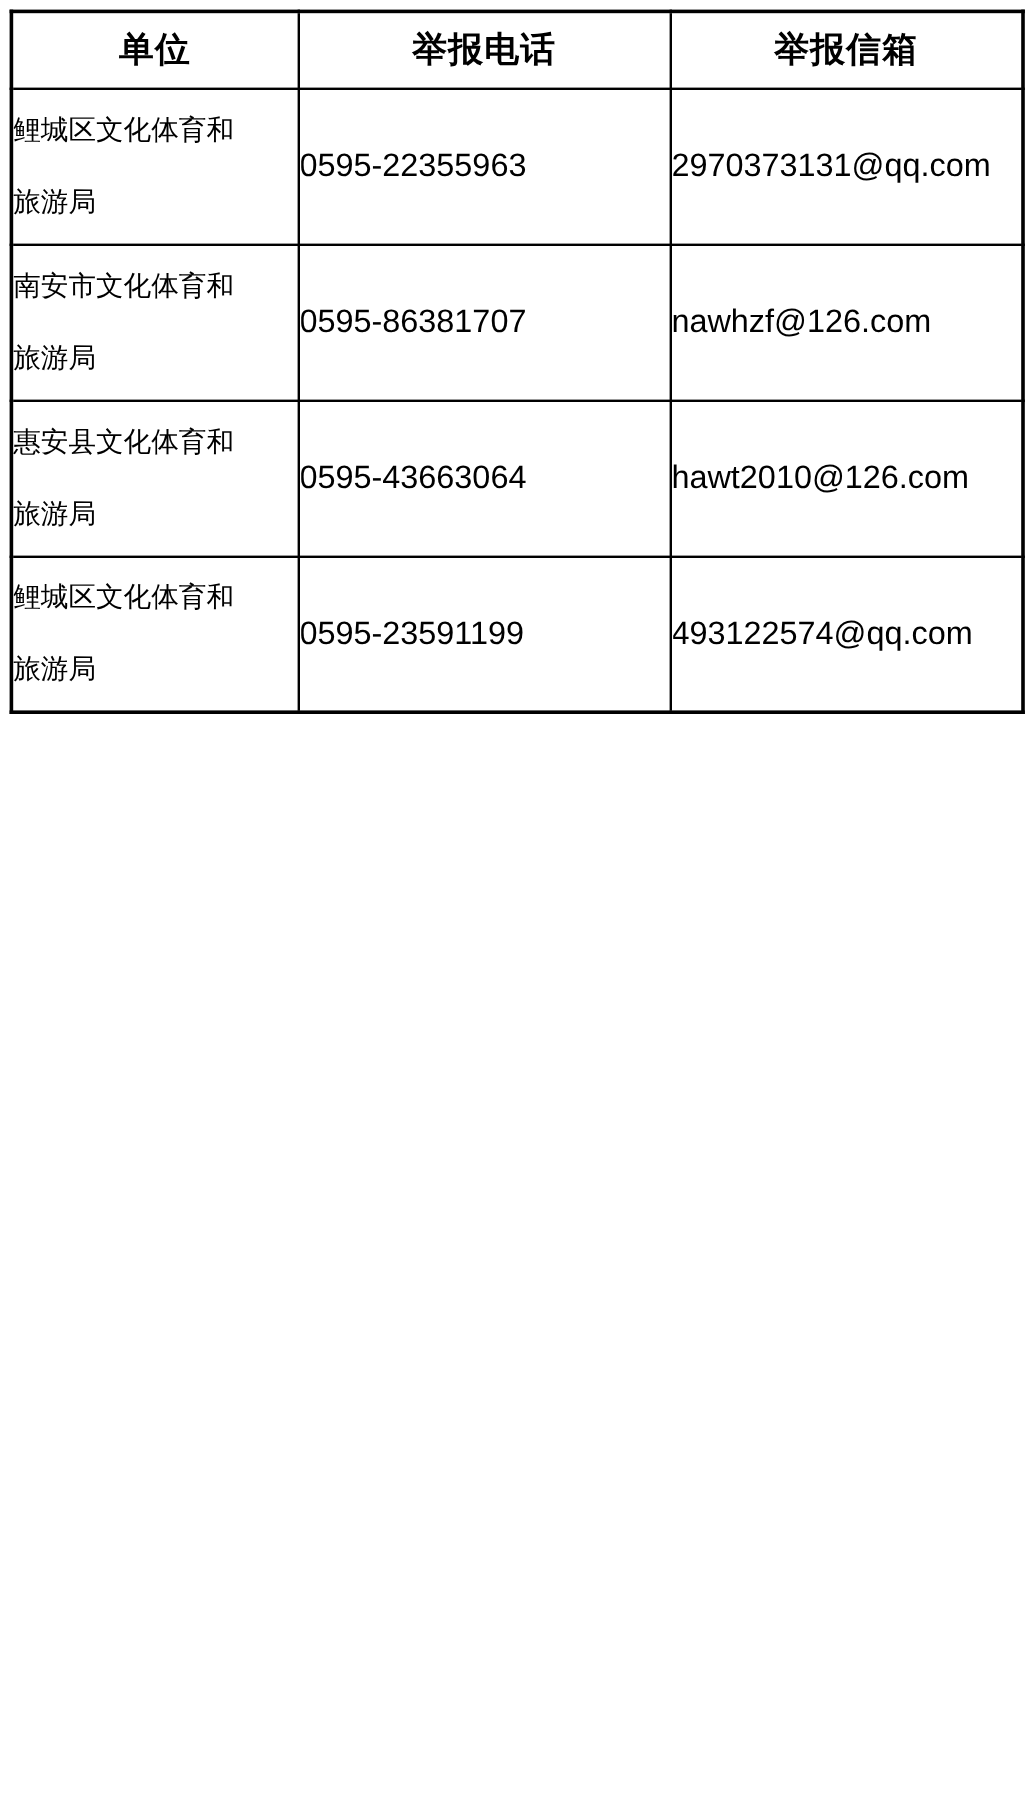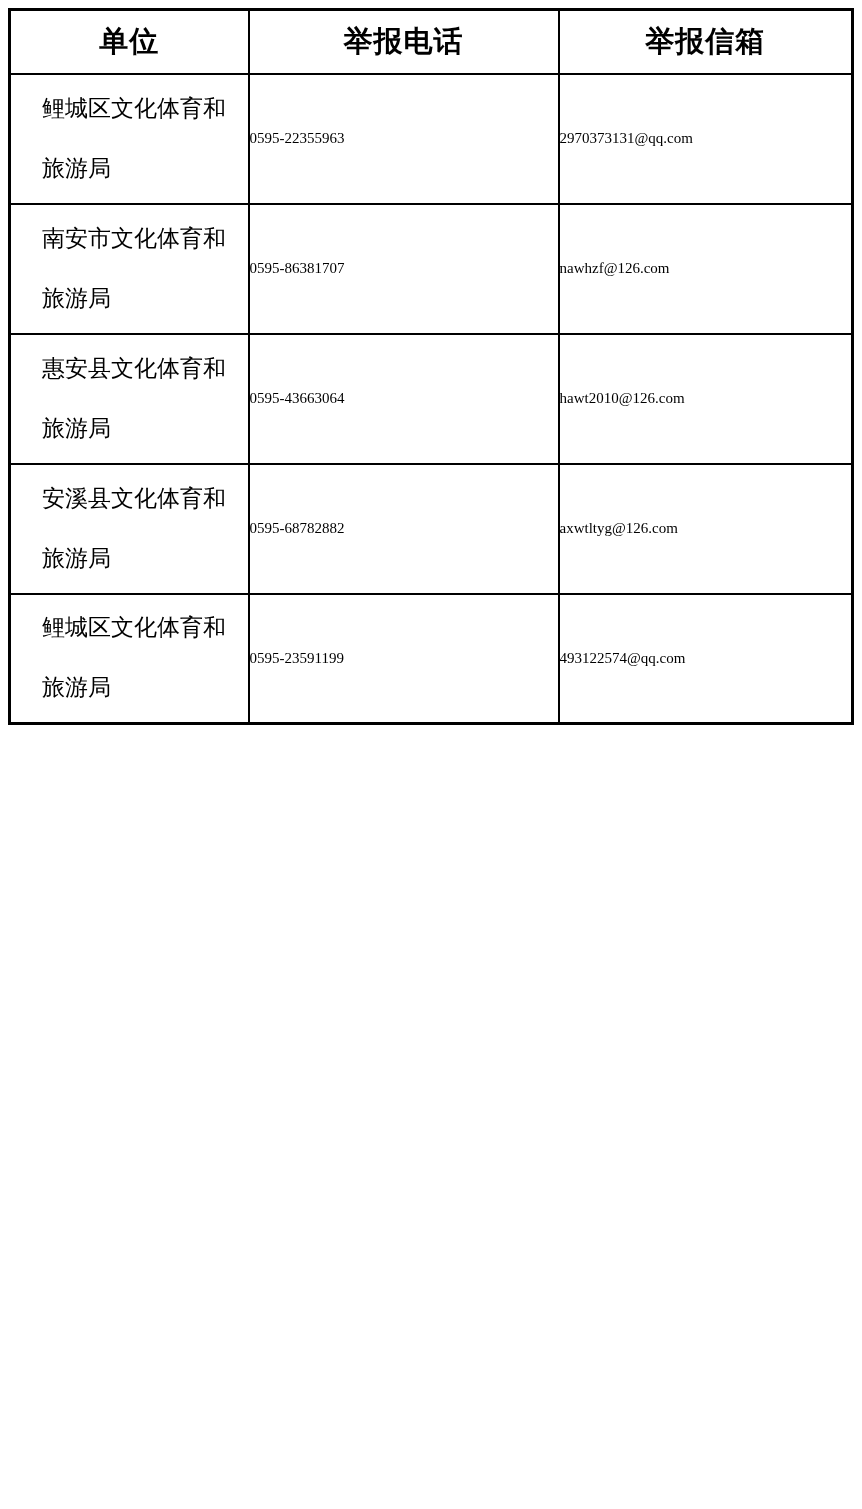--- a/index.html
+++ b/index.html
@@ -44,26 +44,26 @@
     letter-spacing: 1px;
   }
   td.unit-cell {
     font-family: "Liberation Serif", "DejaVu Serif", serif;
     font-size: 23px;
   }
   .unit-line {
     line-height: 60px;
     height: 60px;
     white-space: nowrap;
-    margin-left: 31px;
   }
   td.phone-cell, td.email-cell {
-    font-family: Liberation Serif, serif;
-    font-size: 15px;
+    font-family: Liberation Sans, sans-serif;
+    font-size: 27px;
     white-space: nowrap;
+    border-radius: 20px;
   }
 </style>
 </head>
 <body>
 
 <table class="report-table">
   <colgroup>
     <col class="col-unit">
     <col class="col-phone">
     <col class="col-email">
@@ -101,28 +101,20 @@
 
   <tr>
     <td class="unit-cell">
       <div class="unit-line">惠安县文化体育和</div>
       <div class="unit-line">旅游局</div>
     </td>
     <td class="phone-cell">0595-43663064</td>
     <td class="email-cell">hawt2010@126.com</td>
   </tr>
 
-  <tr>
-    <td class="unit-cell">
-      <div class="unit-line">安溪县文化体育和</div>
-      <div class="unit-line">旅游局</div>
-    </td>
-    <td class="phone-cell">0595-68782882</td>
-    <td class="email-cell">axwtltyg@126.com</td>
-  </tr>
 
 
   <tr>
     <td class="unit-cell">
       <div class="unit-line">鲤城区文化体育和</div>
       <div class="unit-line">旅游局</div>
     </td>
     <td class="phone-cell">0595-23591199</td>
     <td class="email-cell">493122574@qq.com</td>
   </tr>

